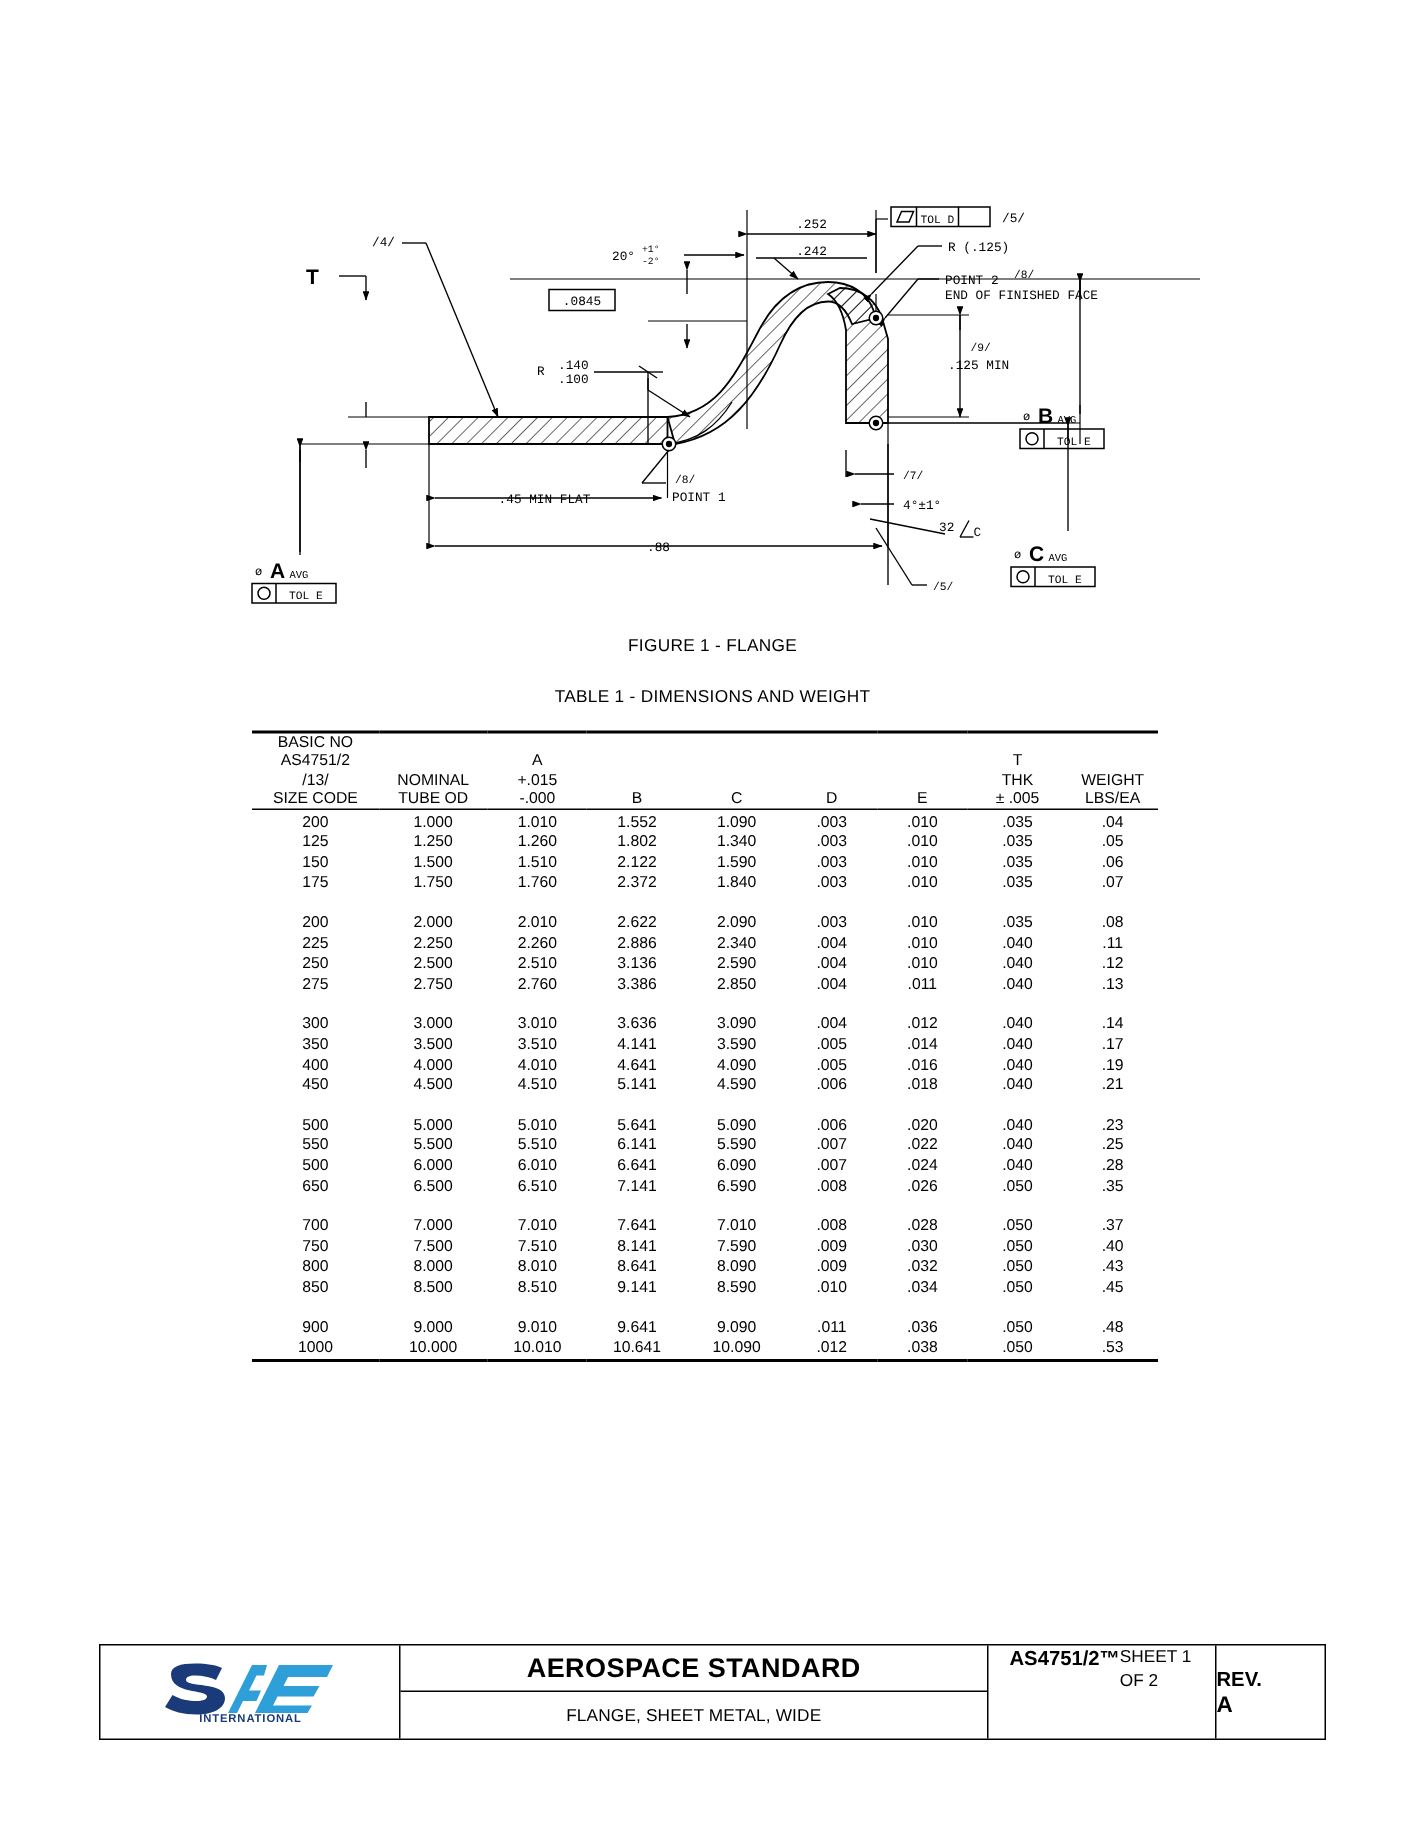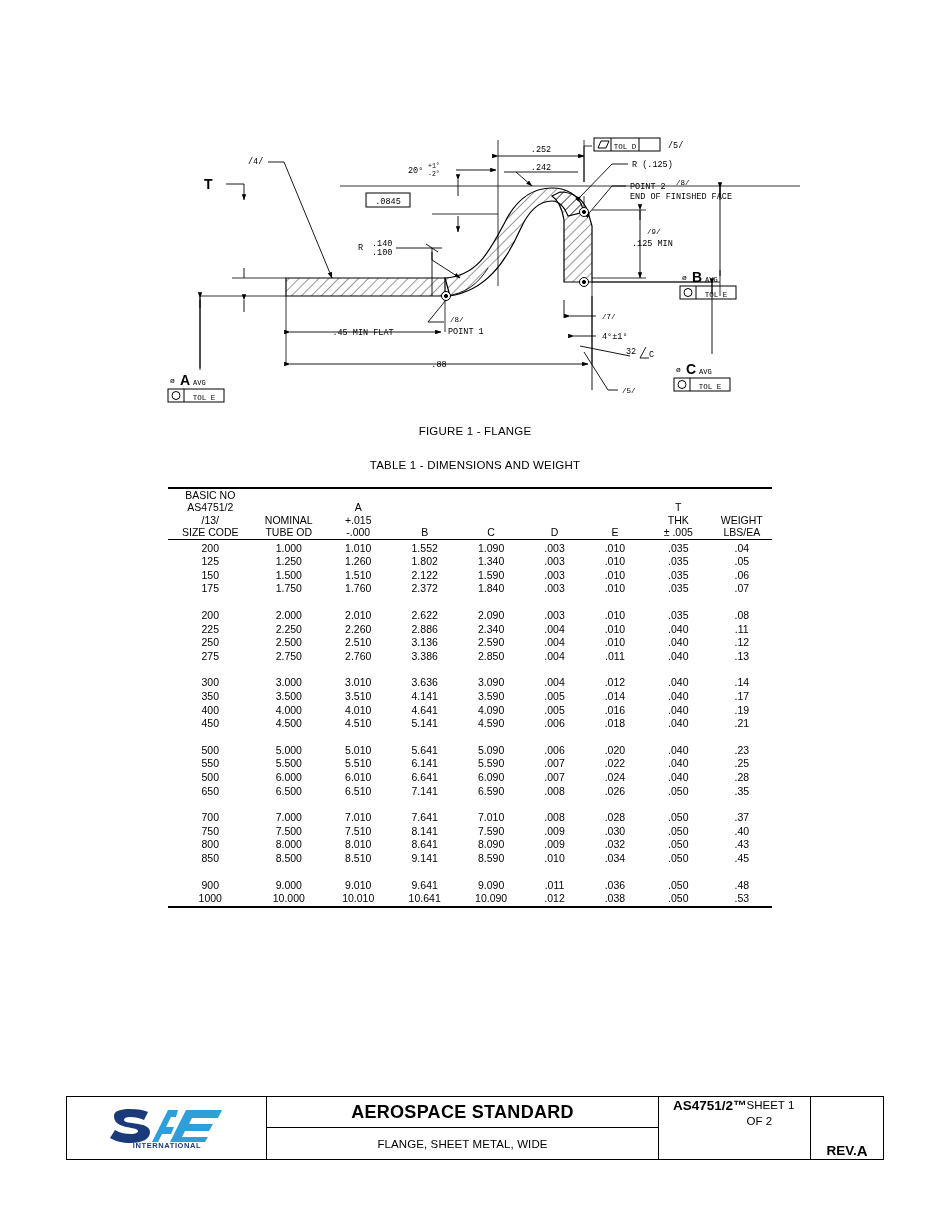--- a/index.html
+++ b/index.html
@@ -30,21 +30,21 @@
   .title-block{position:absolute;left:66px;top:1096px;width:818px;height:64px;border:1.6px solid #000;box-sizing:border-box;display:flex;}
   .tb-logo{width:200px;border-right:1.6px solid #000;display:flex;align-items:center;justify-content:center;box-sizing:border-box;}
   .tb-mid{flex:1;display:flex;flex-direction:column;border-right:1.6px solid #000;box-sizing:border-box;}
   .tb-mid-top{height:50%;display:flex;align-items:center;justify-content:center;border-bottom:1.3px solid #000;box-sizing:border-box;}
   .tb-mid-bot{height:50%;display:flex;align-items:center;justify-content:center;box-sizing:border-box;}
   .tb-std{font-size:18px;font-weight:bold;letter-spacing:.3px;}
   .tb-sub{font-size:11.5px;letter-spacing:.1px;}
   .tb-doc{width:152px;border-right:1.6px solid #000;display:flex;justify-content:center;padding-left:14px;box-sizing:border-box;}
   .tb-doc-no{font-size:13.5px;font-weight:bold;line-height:17px;}
   .tb-doc-sheet{font-size:11.5px;line-height:16px;}
-  .tb-rev{width:72px;display:flex;align-items:flex-end;justify-content:center;box-sizing:border-box;}
+  .tb-rev{width:72px;display:flex;flex-direction:column;align-items:flex-start;justify-content:center;box-sizing:border-box;}
   .tb-rev-lbl{font-size:13.5px;font-weight:bold;line-height:16px;}
   .tb-rev-val{font-size:15px;font-weight:bold;line-height:17px;}
 
   
   .sae-logo{width:118px;}
   .sae-logo svg{display:block;}
 </style>
 </head>
 <body>
 

